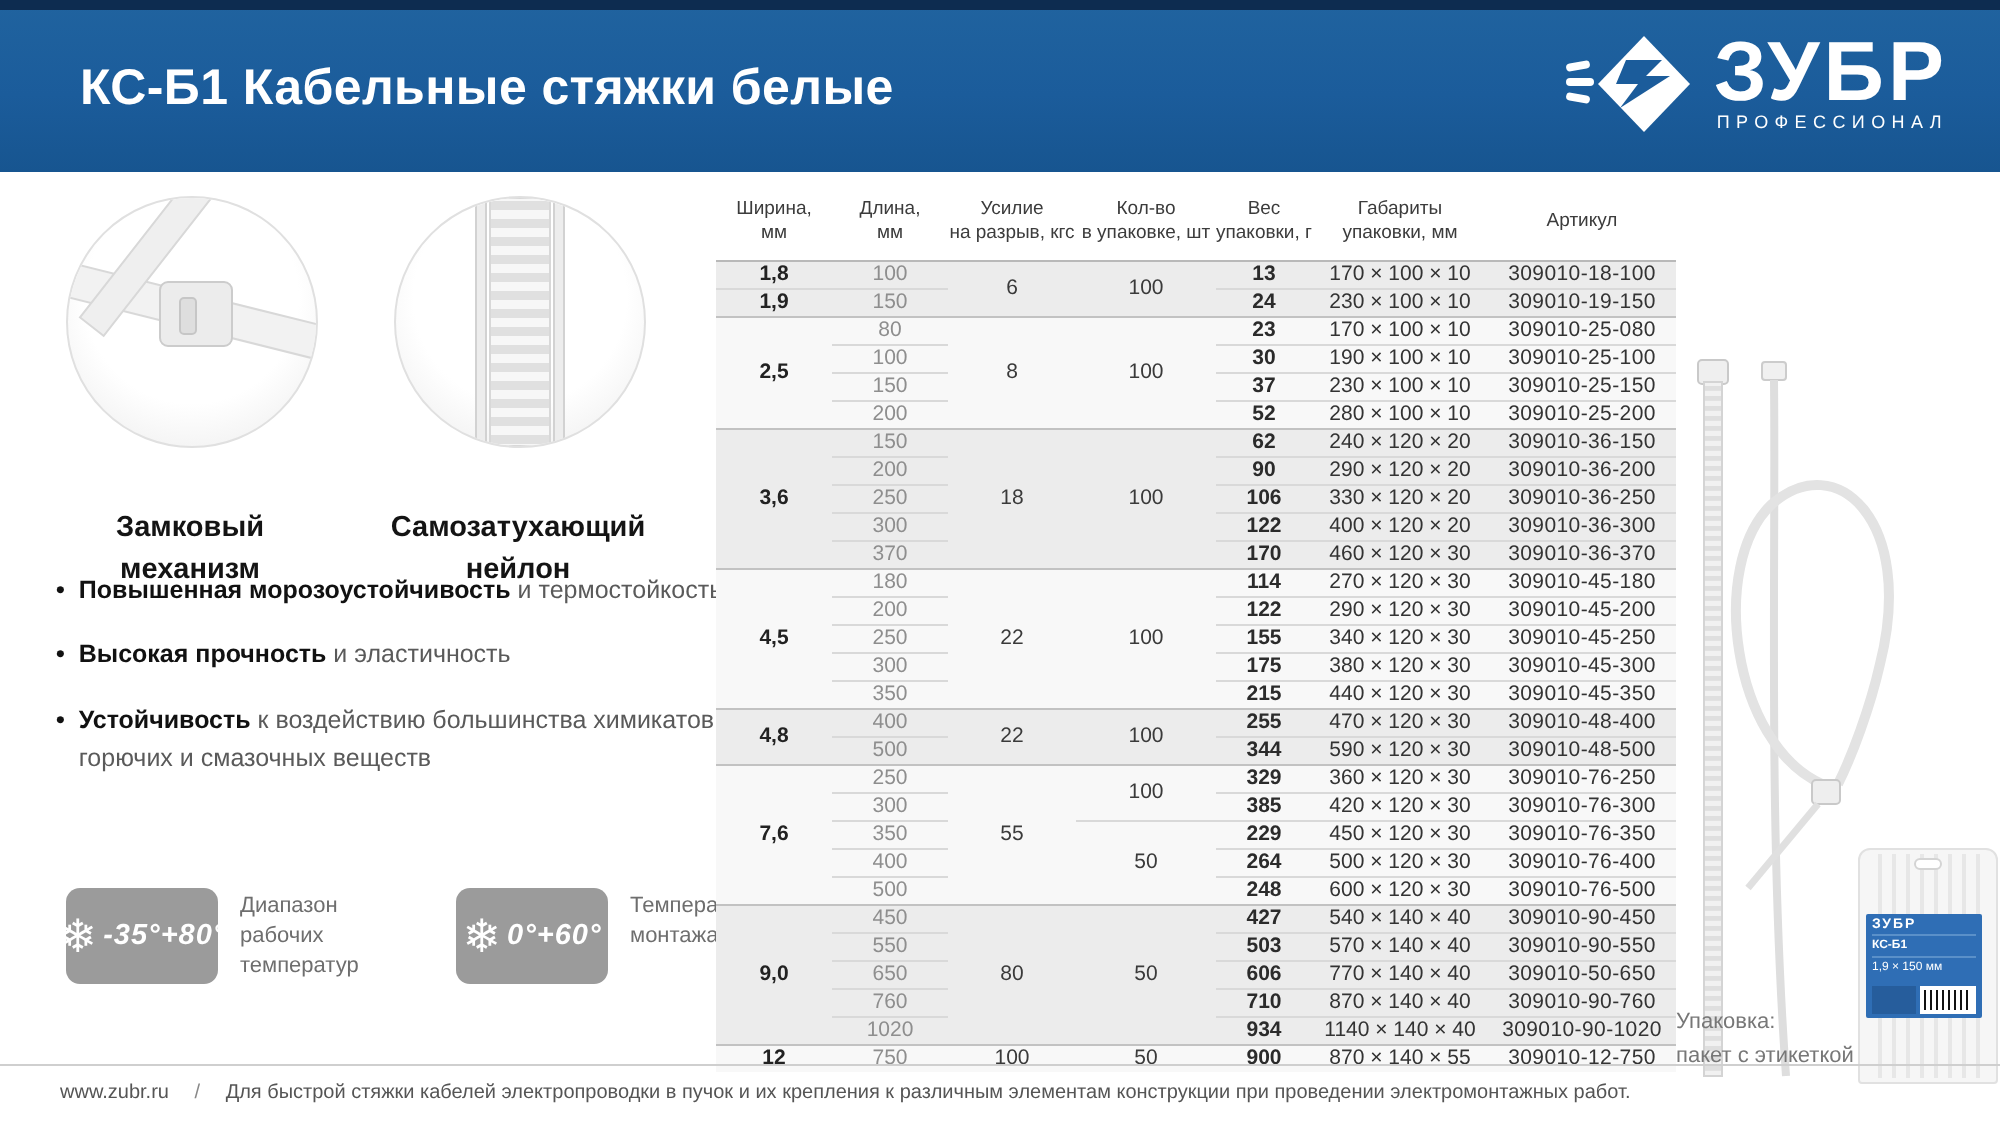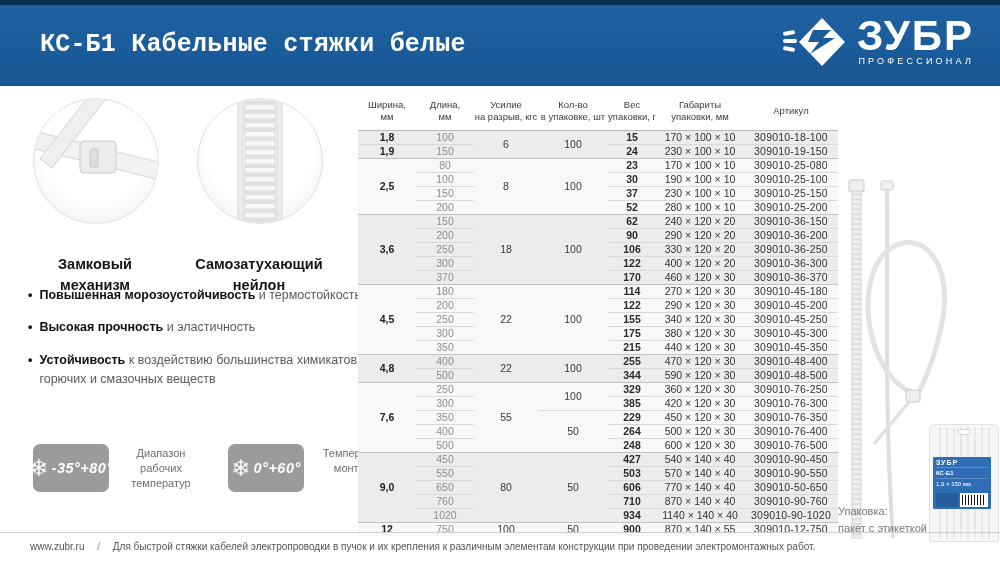--- a/index.html
+++ b/index.html
@@ -3,21 +3,21 @@
 <meta charset="utf-8">
 <style>
   html,body{margin:0;padding:0;background:#fff;}
   .page{position:relative;width:1000px;height:563px;background:#fff;overflow:hidden;
         font-family:"Liberation Sans",sans-serif;color:#333;}
 
   
   .header{position:absolute;left:0;top:0;width:1000px;height:86px;
           background:linear-gradient(180deg,#20639f 0%,#1b5c9b 55%,#175590 100%);}
   .header-strip{position:absolute;left:0;top:0;width:100%;height:5px;background:#0d2c50;}
-  .page-title{position:absolute;left:40px;top:30px;font-size:25px;font-weight:bold;color:#fff;letter-spacing:.2px;font-family:Liberation Mono, monospace;}
+  .page-title{position:absolute;left:40px;top:30px;font-size:25px;font-weight:bold;color:#fff;letter-spacing:.2px;}
   .logo{position:absolute;right:26px;top:16px;display:flex;align-items:center;gap:10px;}
   .logo-emblem{width:64px;height:52px;}
   .logo-text{display:flex;flex-direction:column;align-items:flex-end;}
   .logo-brand{font-size:42px;font-weight:bold;color:#fff;line-height:.85;letter-spacing:2px;}
   .logo-sub{font-size:9px;color:#fff;letter-spacing:3.2px;margin-top:2px;}
 
   
   .circle{position:absolute;width:124px;height:124px;border-radius:50%;overflow:hidden;
           background:radial-gradient(circle at 50% 40%,#ffffff 55%,#f1f1f1 85%,#e2e2e2 100%);
           border:1px solid #e0e0e0;}
@@ -34,21 +34,21 @@
   .b-bold{font-weight:bold;color:#111;}
   .b-rest{color:#5a5a5a;}
 
   
   .temp-row{position:absolute;left:33px;top:444px;display:flex;gap:26px;}
   .temp-item{display:flex;gap:11px;}
   .temp-badge{width:76px;height:48px;border-radius:7px;background:#9b9b9b;display:flex;align-items:center;justify-content:center;gap:3px;}
   .snowflake{color:#fff;font-size:23px;line-height:1;}
   .temp-nums{display:flex;align-items:flex-start;}
   .temp-top,.temp-bottom{color:#fff;font-weight:bold;font-style:italic;font-size:14.5px;line-height:1.15;letter-spacing:.5px;}
-  .temp-label{font-size:11px;color:#6e6e6e;line-height:1.35;width:82px;padding-top:2px;text-align:center;}
+  .temp-label{font-size:11px;color:#6e6e6e;line-height:1.35;width:82px;padding-top:2px;}
 
   
   .spec-table{position:absolute;left:358px;top:94px;width:480px;border-collapse:collapse;table-layout:fixed;}
   .spec-table th{height:30px;font-size:9.5px;font-weight:bold;color:#3c3c3c;text-align:center;vertical-align:middle;
                  line-height:1.25;border-bottom:1px solid #b9b9b9;padding:2px 0 4px 0;background:#fff;font-weight:normal;}
   .spec-table td{height:13px;font-size:10.5px;text-align:center;vertical-align:middle;line-height:1;padding:0 1px;}
   .spec-table tr.g0 td{background:#ececec;}
   .spec-table tr.g1 td{background:#f8f8f8;}
   .spec-table tr.group-start td{border-top:1px solid #c2c2c2;}
   .spec-table td.inner{border-top:1px solid #d9d9d9;}
@@ -216,21 +216,21 @@
             <div>Артикул</div>
           </th>
         </tr>
     </thead>
     <tbody>
         <tr class="g0 group-start">
           <td class="c-w">1,8</td>
           <td class="c-len">100</td>
           <td class="c-force" rowspan="2">6</td>
           <td class="c-qty" rowspan="2">100</td>
-          <td class="c-wt">15</td>
+          <td class="c-wt">13</td>
           <td class="c-dims">170 × 100 × 10</td>
           <td class="c-sku">309010-18-100</td>
         </tr>
         <tr class="g0">
           <td class="c-w inner">1,9</td>
           <td class="c-len inner">150</td>
           <td class="c-wt inner">24</td>
           <td class="c-dims inner">230 × 100 × 10</td>
           <td class="c-sku inner">309010-19-150</td>
         </tr>

